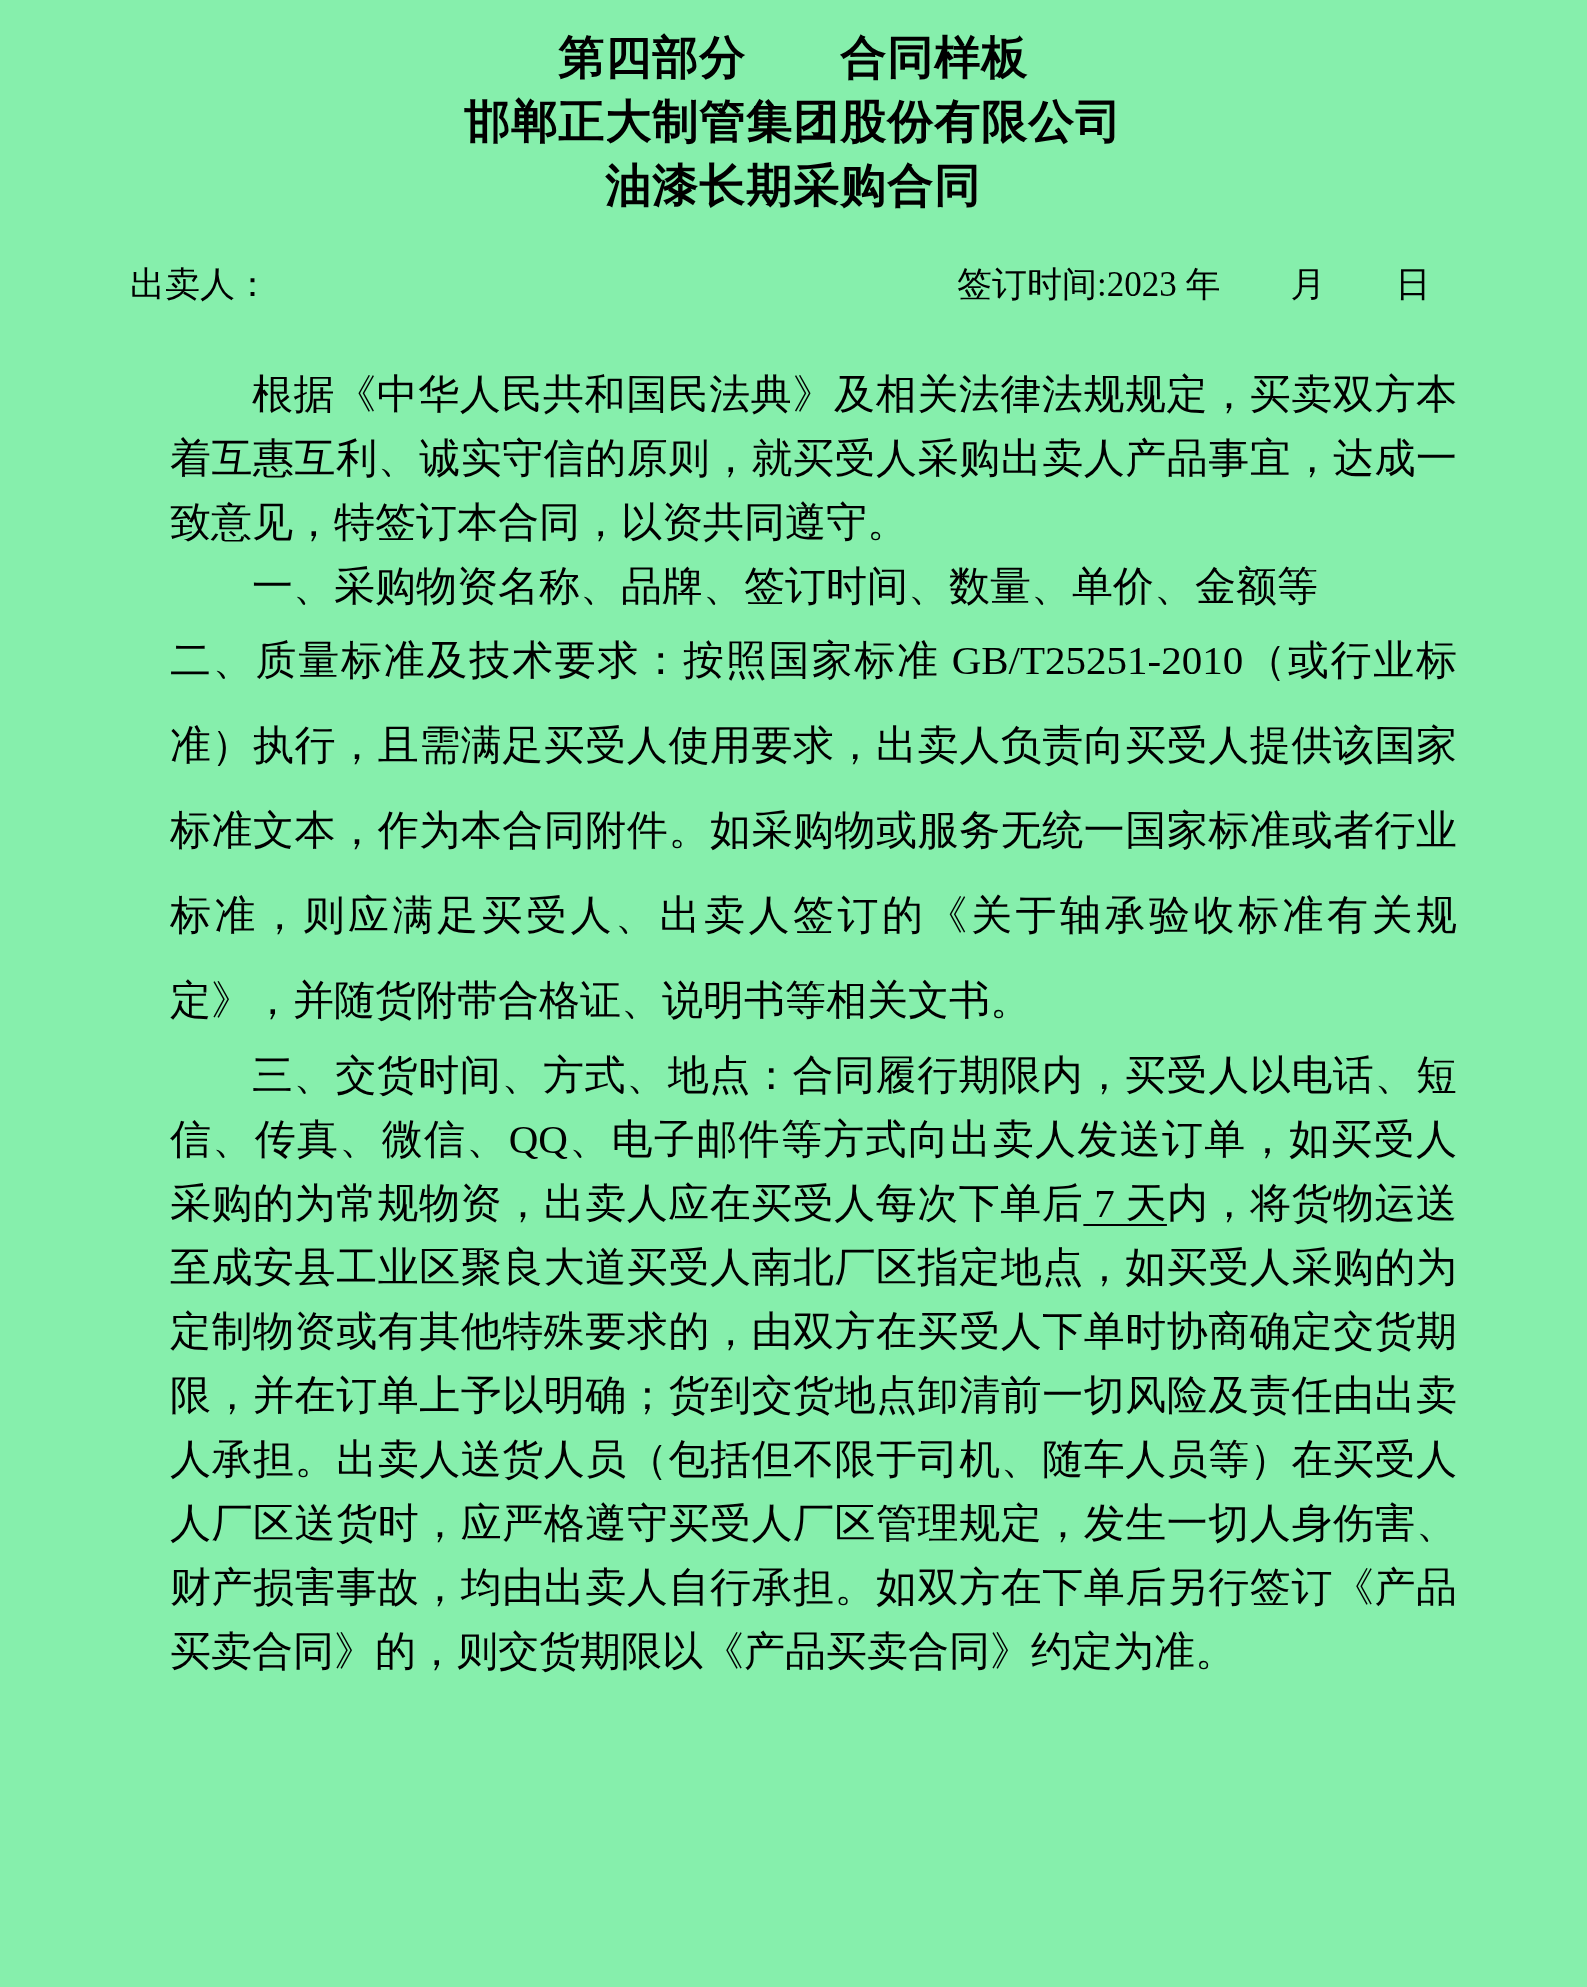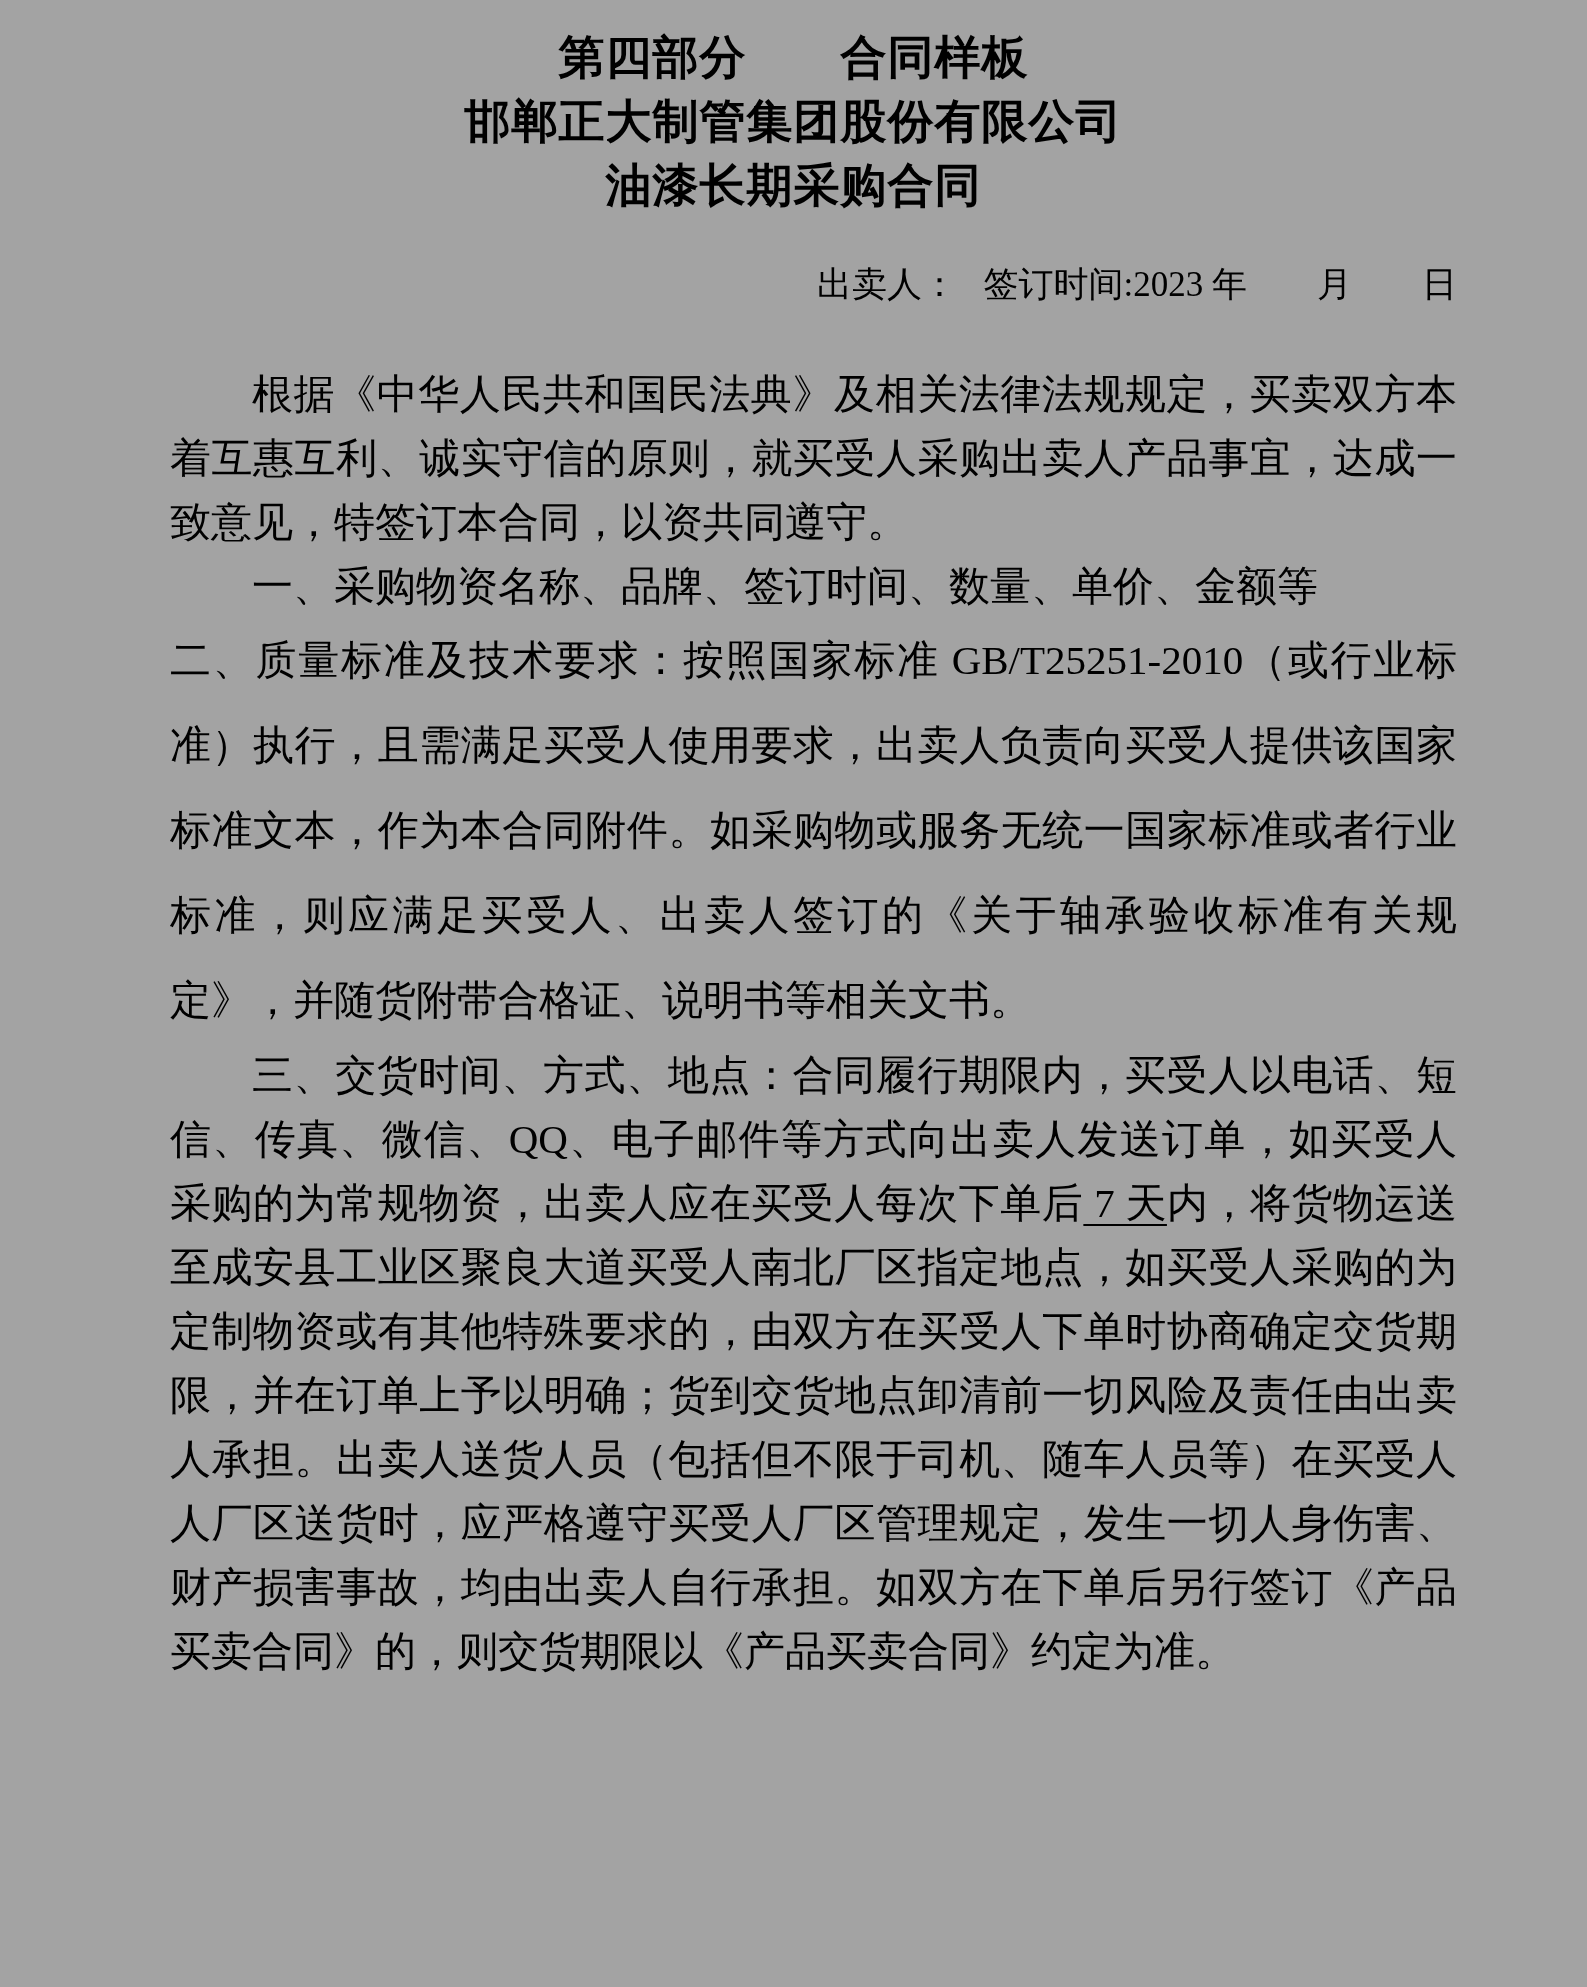--- a/index.html
+++ b/index.html
@@ -5,21 +5,21 @@
   html, body {
     margin: 0;
     padding: 0;
     background: #ffffff;
   }
   .page {
     position: relative;
     width: 1587px;
     min-height: 1987px;
     box-sizing: border-box;
-    background: #a3a3a3;
+    background: #86efac;
     padding: 26px 130px 0 130px;
     color: #000000;
     font-family: "Liberation Serif", "DejaVu Serif", serif;
   }
   .title {
     margin: 0;
     font-size: 46px;
     font-weight: bold;
     text-align: center;
     line-height: 64px;
@@ -27,21 +27,20 @@
   }
   .header-info {
     margin-top: 34px;
     font-size: 35px;
   }
   .hrow {
     display: flex;
     justify-content: space-between;
     align-items: baseline;
     line-height: 66px;
-    text-align: right;
   }
   .hleft { flex: 1 1 auto; white-space: nowrap; }
   .hright { flex: 0 0 500px; width: 500px; white-space: nowrap; }
   .bodytext {
     margin-top: 44px;
     font-size: 41px;
     text-align: justify;
     margin-left: 40px;
   }
   .bodytext p { margin: 0; }

